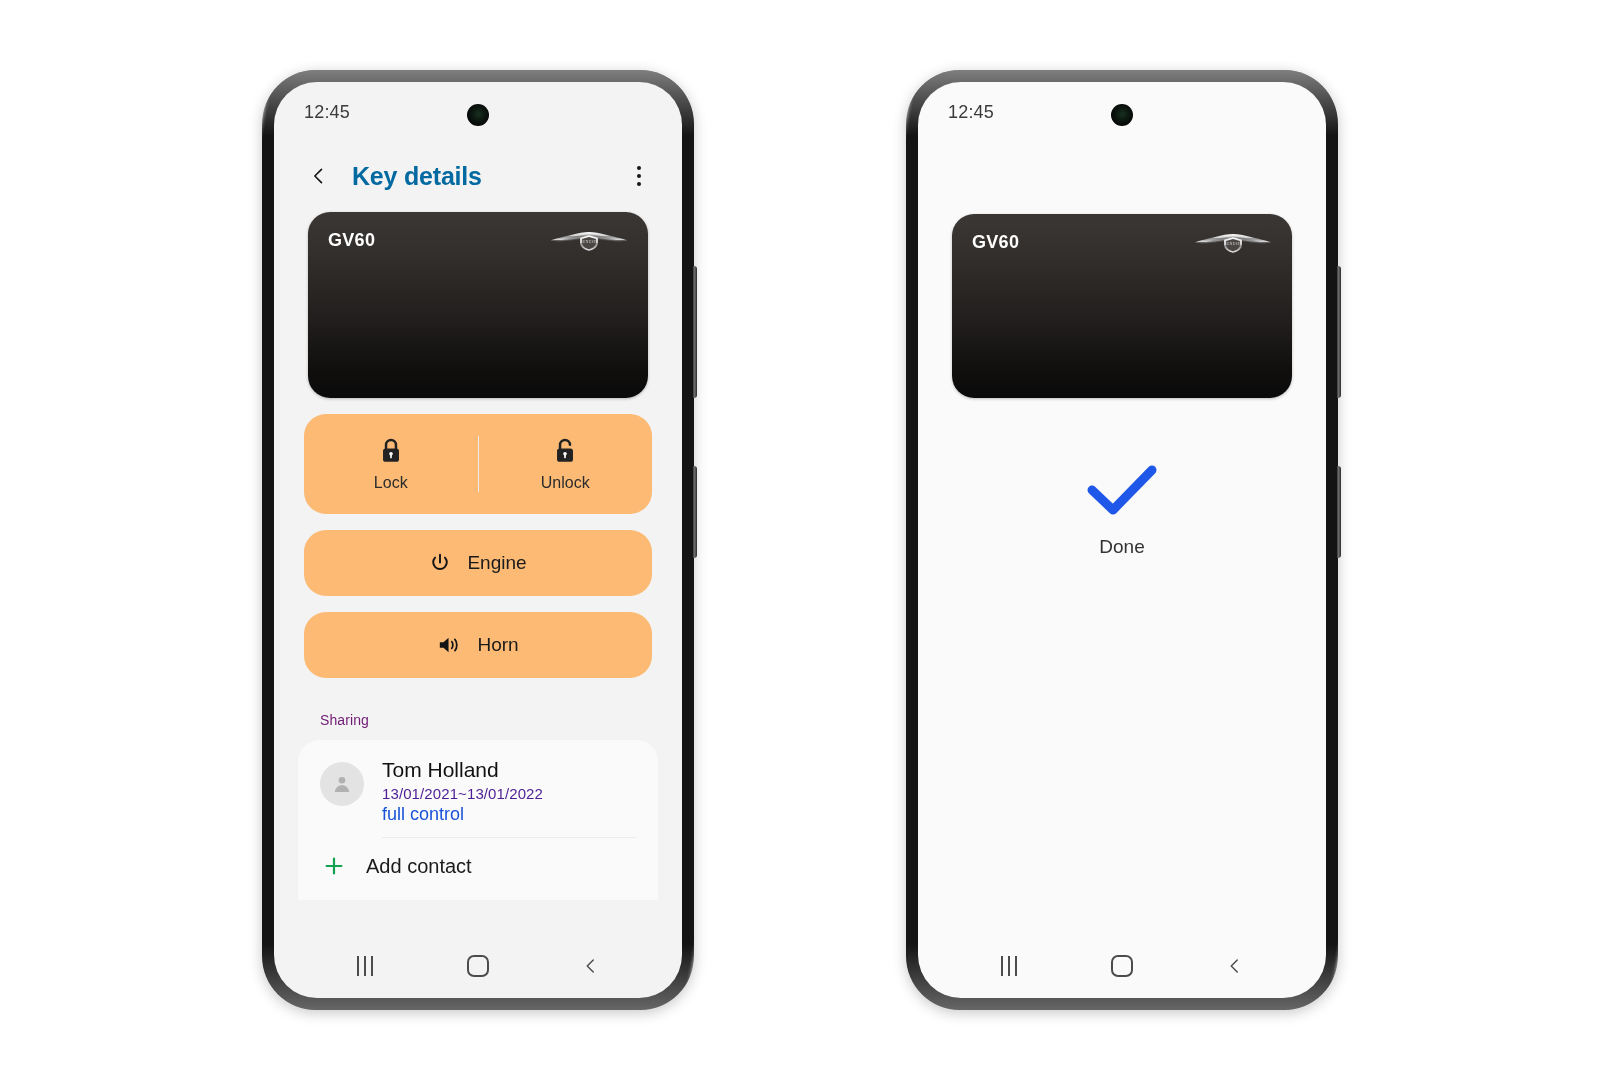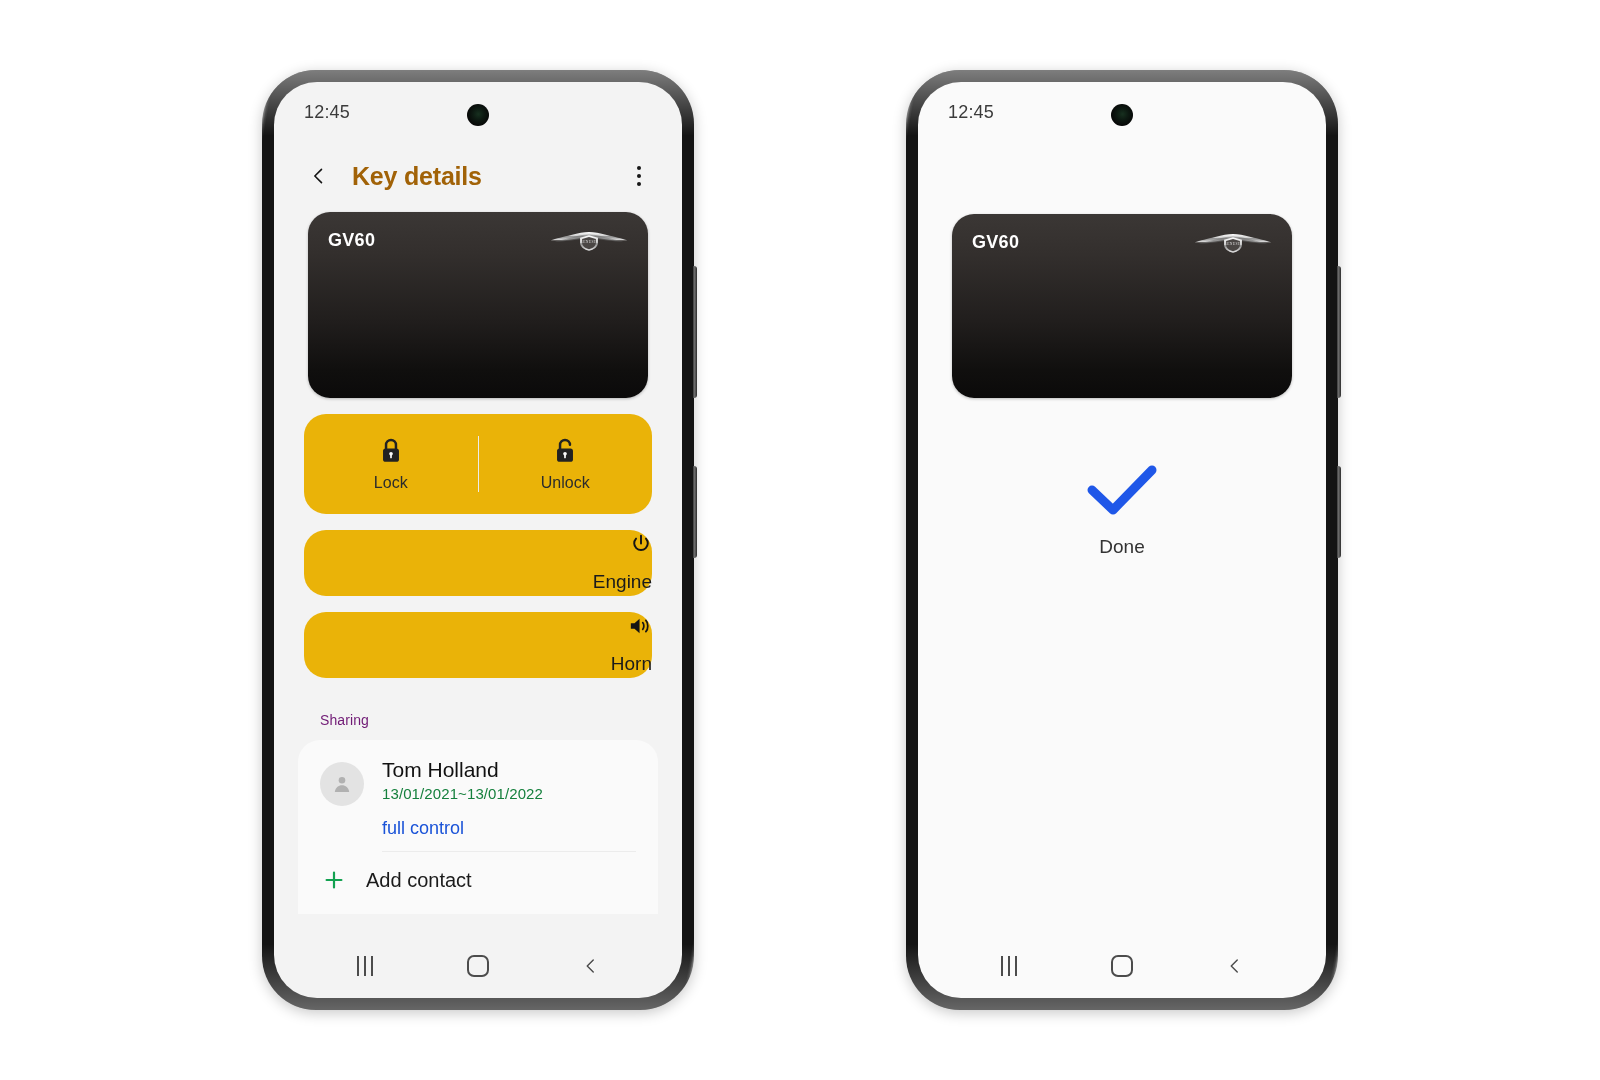--- a/index.html
+++ b/index.html
@@ -103,21 +103,21 @@
   }
   .icon-btn {
     width: 34px; height: 34px;
     display: flex; align-items: center; justify-content: center;
     flex: none;
     cursor: pointer;
   }
   .page-title {
     font-size: 25px;
     font-weight: bold;
-    color: #a16207;
+    color: #0369a1;
     letter-spacing: -.2px;
     flex: 1;
   }
   .kebab { display: flex; flex-direction: column; gap: 4px; align-items: center; }
   .kebab i { width: 4px; height: 4px; border-radius: 50%; background: #161616; display: block; }
 
   
   .card-wrap { padding: 2px 34px 0; }
   .key-card {
     position: relative;
@@ -138,21 +138,21 @@
     position: absolute;
     top: 16px;
     right: 18px;
     width: 82px;
     height: 26px;
   }
 
   
   .body { padding: 0 30px; }
   .tile {
-    background: #eab308;
+    background: #fdba74;
     border-radius: 22px;
     margin-top: 16px;
   }
   .lock-row {
     display: flex;
     align-items: stretch;
     height: 100px;
   }
   .lock-cell {
     flex: 1;
@@ -162,25 +162,24 @@
     justify-content: center;
     gap: 9px;
     cursor: pointer;
   }
   .lock-label { font-size: 16px; color: #2c2c2c; }
   .vdivider { width: 1px; background: #ececec; margin: 22px 0; }
 
   .wide-btn {
     height: 66px;
     display: flex;
-    align-items: flex-end;
+    align-items: center;
     justify-content: center;
     gap: 16px;
     cursor: pointer;
-    flex-direction: column;
   }
   .wide-btn .lbl { font-size: 19px; color: #1b1b1b; }
 
   
   .section-label {
     font-size: 14px;
     color: #701a75;
     padding: 34px 0 12px 16px;
     letter-spacing: .1px;
   }
@@ -198,21 +197,21 @@
   .avatar {
     width: 44px; height: 44px;
     border-radius: 50%;
     background: #e3e3e3;
     flex: none;
     display: flex; align-items: center; justify-content: center;
     margin-top: 4px;
   }
   .contact-info { flex: 1; padding-bottom: 12px; border-bottom: 1px solid #ececec; }
   .contact-name { font-size: 21px; color: #111; margin-bottom: 3px; }
-  .contact-dates { font-size: 15px; color: #15803d; margin-bottom: 16px; letter-spacing: .1px; }
+  .contact-dates { font-size: 15px; color: #4c1d95; margin-bottom: 2px; letter-spacing: .1px; }
   .contact-perm { font-size: 18px; color: #1a53d8; }
 
   .add-row {
     display: flex;
     align-items: center;
     gap: 20px;
     padding: 16px 22px 22px 24px;
     cursor: pointer;
   }
   .add-label { font-size: 20px; color: #1b1b1b; }

